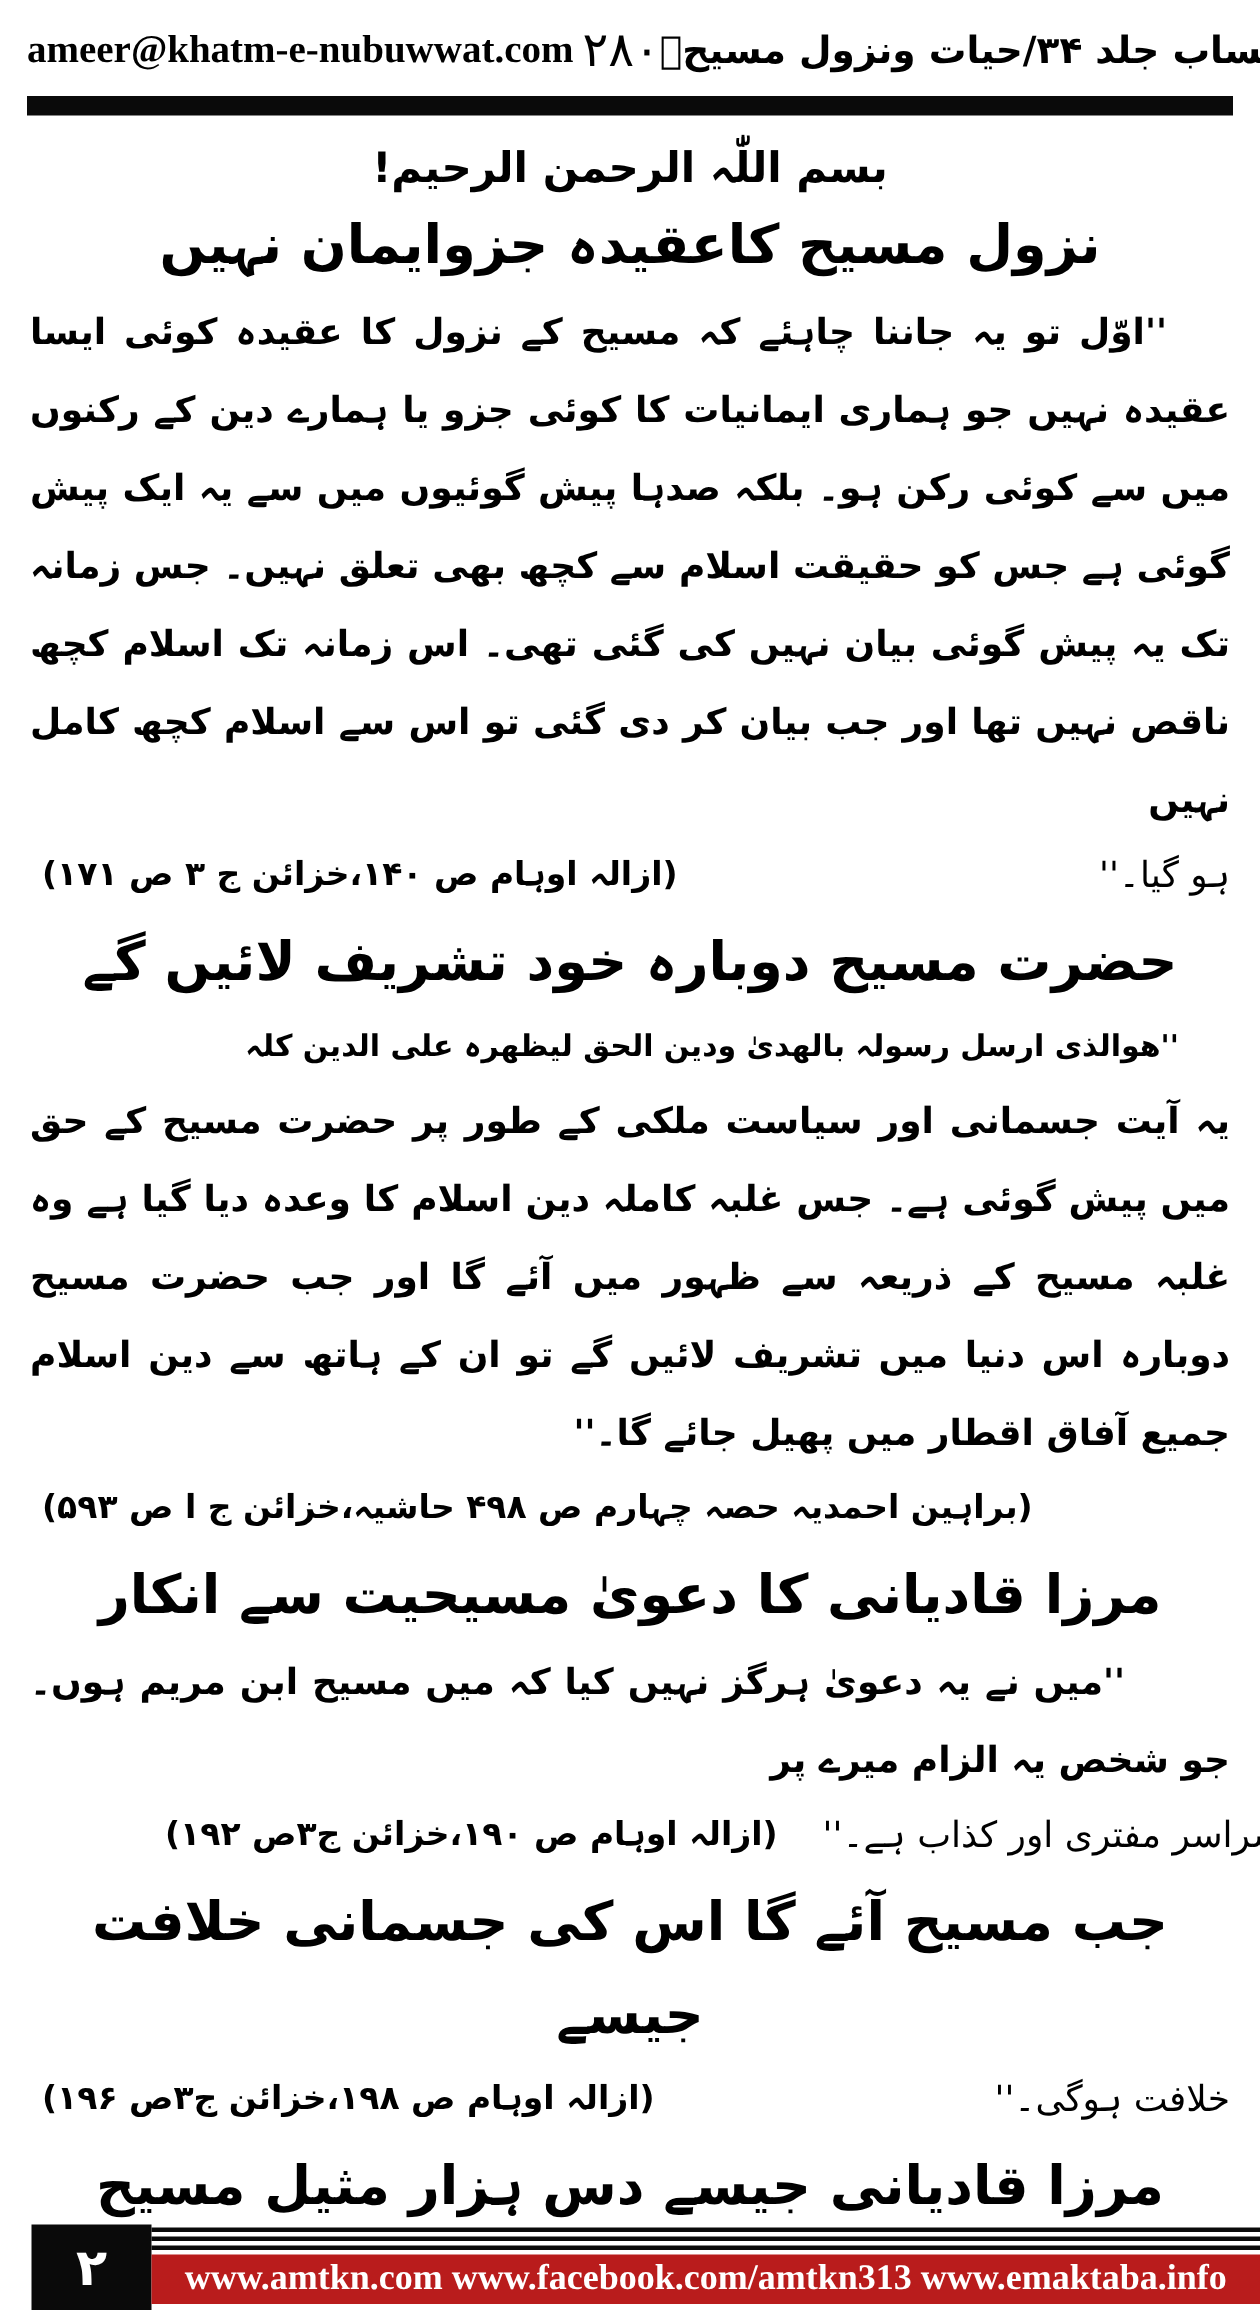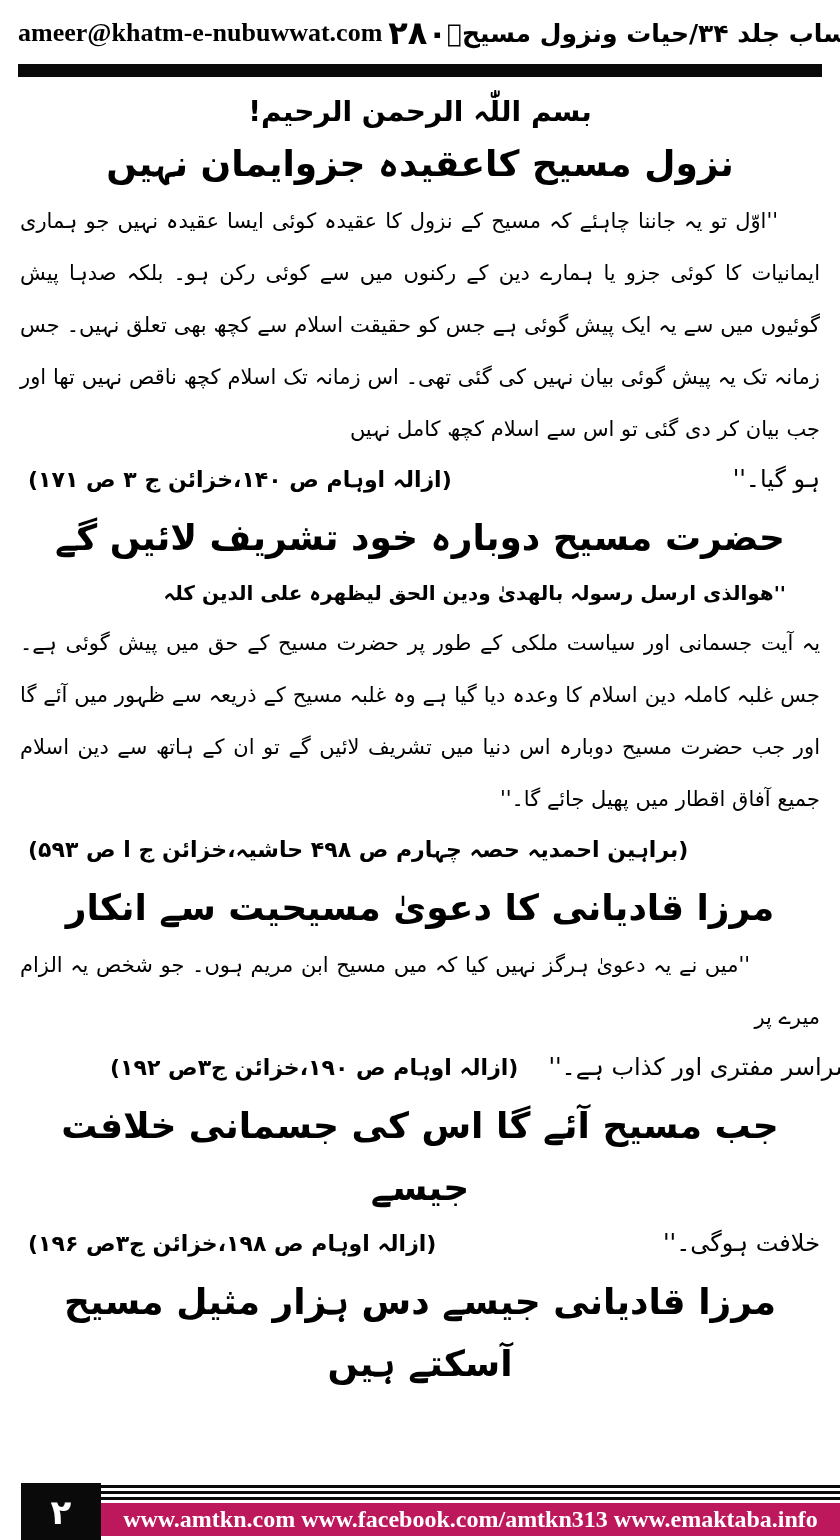--- a/index.html
+++ b/index.html
@@ -26,21 +26,21 @@
   }
   .header-email {
     font-family: "Liberation Serif", serif;
     font-weight: bold;
     font-size: 26px;
     letter-spacing: 0px;
     white-space: nowrap;
   }
   .header-page-number {
     font-family: "DejaVu Sans", sans-serif;
-    font-weight: bold;
+    font-weight: normal;
     font-size: 32px;
     margin-left: 6px;
     white-space: nowrap;
   }
   .header-book-title {
     direction: rtl;
     font-weight: bold;
     font-size: 25px;
     white-space: nowrap;
   }
@@ -72,24 +72,24 @@
   }
   .arabic-line {
     text-align: right;
     font-weight: bold;
     font-size: 20px;
     line-height: 48px;
     padding-right: 34px;
   }
   .section-body {
     text-align: justify;
-    font-size: 21px;
+    font-size: 24px;
     line-height: 52px;
     text-indent: 42px;
-    font-weight: 400;
+    font-weight: 700;
   }
   .cite-row {
     direction: ltr;
     display: flex;
     justify-content: space-between;
     align-items: center;
     min-height: 48px;
   }
   .citation {
     direction: rtl;
@@ -136,21 +136,21 @@
     flex-direction: column;
   }
   .footer-rules { padding-top: 2px; }
   .footer-rule-line {
     height: 3px;
     background: #0a0a0a;
     margin-bottom: 3px;
   }
   .footer-url-bar {
     height: 33px;
-    background: #be185d;
+    background: #b91c1c;
     color: #ffffff;
     display: flex;
     align-items: center;
     justify-content: center;
     font-family: "Liberation Serif", serif;
     font-weight: bold;
     font-size: 24px;
     white-space: nowrap;
   }
 </style>

